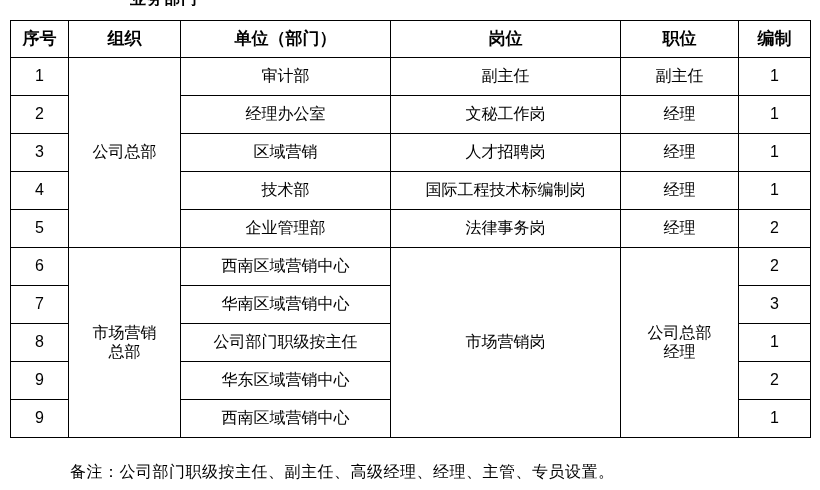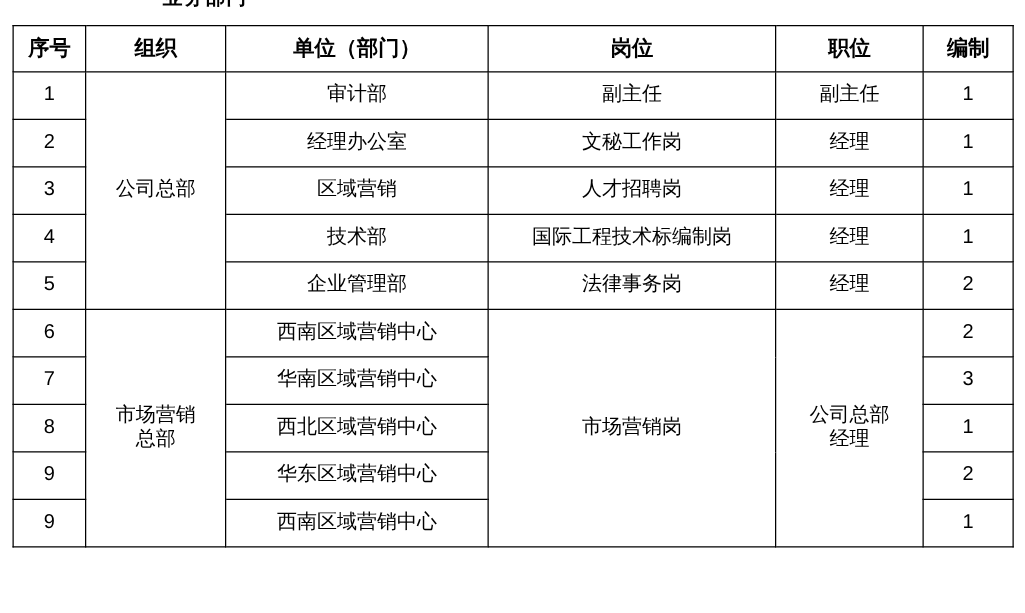--- a/index.html
+++ b/index.html
@@ -157,31 +157,32 @@
           </td>
           <td>2</td>
         </tr>
         <tr>
           <td>7</td>
           <td>华南区域营销中心</td>
           <td>3</td>
         </tr>
         <tr>
           <td>8</td>
-          <td>西北区域营销中心</td>
+          <td>公司部门职级按主任</td>
           <td>1</td>
         </tr>
         <tr>
           <td>9</td>
           <td>华东区域营销中心</td>
           <td>2</td>
         </tr>
         <tr>
           <td>9</td>
           <td>西南区域营销中心</td>
           <td>1</td>
         </tr>
       </tbody>
     </table>
   </div>
 
+  <div class="note">备注：公司部门职级按主任、副主任、高级经理、经理、主管、专员设置。</div>
 
 </div>
 
 </body></html>

